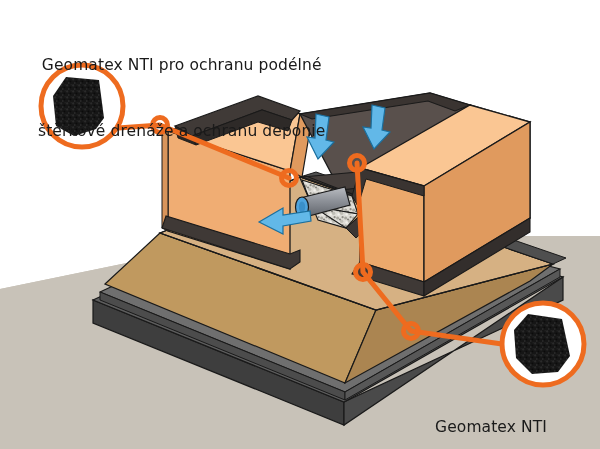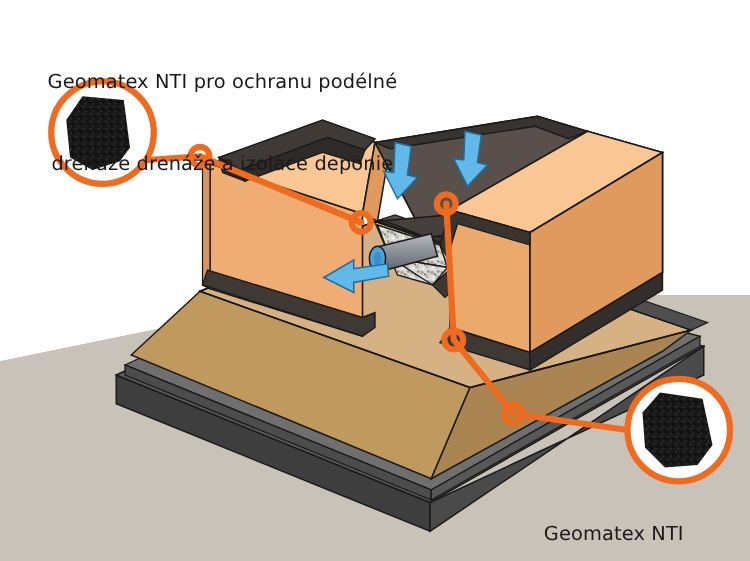--- a/index.html
+++ b/index.html
@@ -185,21 +185,21 @@
       <circle cx="543" cy="344" r="41" fill="#ffffff"></circle>
       <g clip-path="url(#clipCircleB)">
         <path d="M 514 330 L 528 314 L 562 319 L 570 356 L 558 372 L 532 374 L 516 358 Z" fill="url(#feltTex)"></path>
       </g>
       <circle cx="543" cy="344" r="41" fill="none" stroke="#ee6b1f" stroke-width="5"></circle>
     </g>
   </svg>
 
   <div class="callout-text" id="caption-top">
     <div>Geomatex NTI pro ochranu podélné</div>
-    <div>drenáže drenáže a izolace deponie</div>
+    <div>štěrkové drenáže a ochranu deponie</div>
   </div>
 
   <div class="callout-text" id="caption-bottom">
     <div>Geomatex NTI</div>
     
   </div>
 
 </div>
 
 </body></html>

